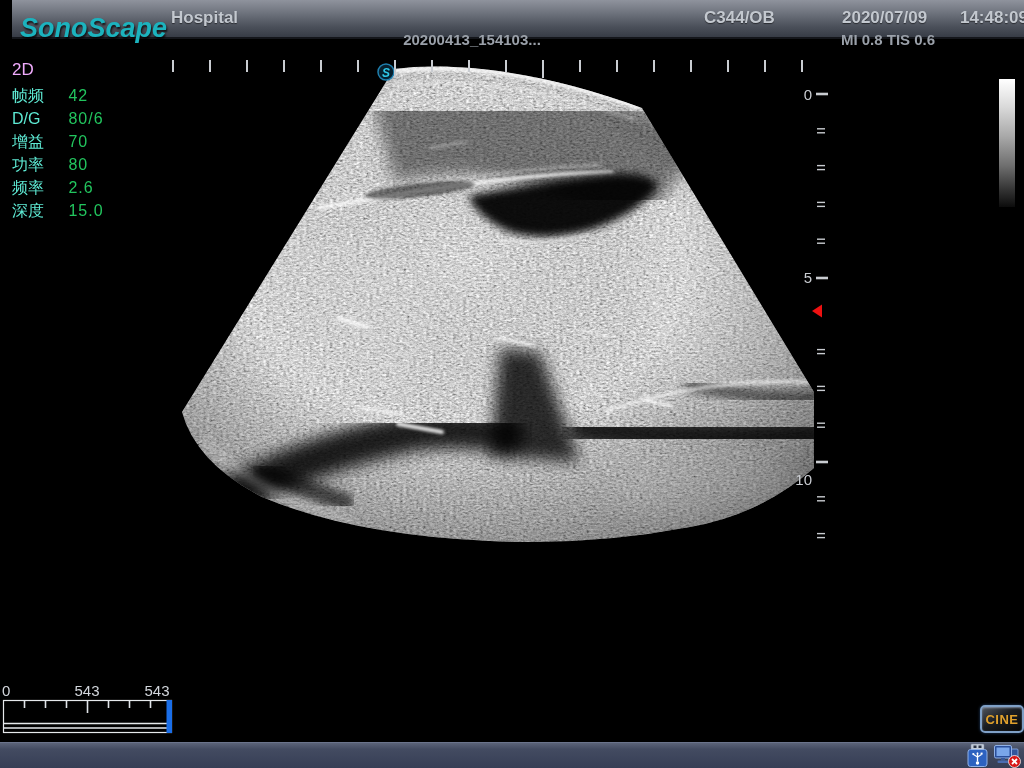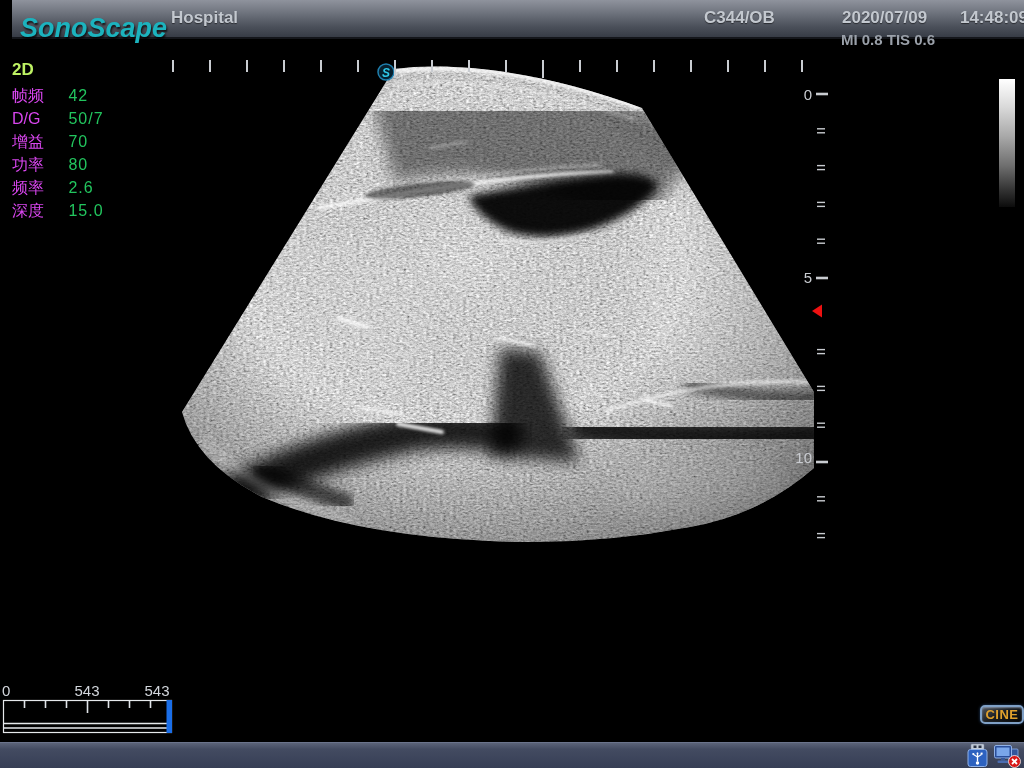--- a/index.html
+++ b/index.html
@@ -17,35 +17,35 @@
   .t2{position:absolute;top:31px;font-size:15px;font-weight:bold;color:#9aa0a9;
       text-shadow:0 1px 1px rgba(0,0,0,.4);}
   .hospital{left:159px;}
   .c344{left:692px;}
   .hdate{left:810px;margin-left:20px;}
   .htime{right:8px;}
   .examid{left:340px;width:240px;text-align:center;}
   .mitis{left:818px;width:116px;text-align:center;}
   
   .params{position:absolute;left:12px;top:60px;}
-  .mode{font-size:17px;font-weight:bold;color:#bef264;height:24px;}
+  .mode{font-size:17px;font-weight:normal;color:#f0abfc;height:24px;}
   .prow{font-size:16px;height:23px;line-height:23px;white-space:nowrap;}
-  .plabel{display:inline-block;width:52px;color:#d946ef;}
+  .plabel{display:inline-block;width:52px;color:#5eead4;}
   .pvalue{color:#22c55e;letter-spacing:1px;}
   
   .dlabel{position:absolute;width:26px;text-align:right;font-size:15px;color:#c9ccd1;}
   .graybar{position:absolute;left:999px;top:79px;width:16px;height:128px;
     background:linear-gradient(#ffffff 0%,#d9d9d9 22%,#a8a8a8 45%,#6e6e6e 68%,#353535 86%,#0c0c0c 100%);}
   
   .cnum{position:absolute;top:682px;font-size:15px;color:#d2d6dc;}
   .cn0{left:2px;}
   .cn1{left:57px;width:60px;text-align:center;}
   .cn2{left:127px;width:60px;text-align:center;}
   
-  .cinebtn{position:absolute;left:980px;top:705px;width:44px;height:19px;
+  .cinebtn{position:absolute;left:980px;top:705px;width:44px;height:28px;
     border:2px solid #7fa0c6;border-radius:5px;box-sizing:border-box;
     background:linear-gradient(150deg,#51565e 0%,#1b1e22 45%,#050607 100%);
     box-shadow:inset 0 1px 2px rgba(190,210,240,.55),0 0 3px rgba(60,110,180,.6);
     color:#dfa02c;font-size:13px;font-weight:bold;letter-spacing:.5px;
     display:flex;align-items:center;justify-content:center;padding:0;cursor:pointer;}
   
   .statusbar{position:absolute;left:0;top:742px;width:1024px;height:26px;
     background:linear-gradient(#5b6378 0%,#434b61 25%,#363e55 100%);
     border-top:1px solid #6b748c;box-sizing:border-box;}
   .sicons{position:absolute;right:2px;top:743px;height:25px;display:flex;gap:3px;align-items:center;}
@@ -190,35 +190,36 @@
       </g>
     <line x1="4" y1="723.5" x2="171" y2="723.5" stroke="#e6e9ec" stroke-width="1.5"></line>
     <line x1="4" y1="728" x2="171" y2="728" stroke="#e6e9ec" stroke-width="1.5"></line>
     <rect x="166.5" y="700" width="5.5" height="33" fill="#1a6ee8"></rect>
   </g>
 </svg>
 
 <div class="topbar">
   <div class="brand">SonoScape</div>
   <div class="t1 hospital">Hospital</div>
+  <div class="t2 examid">20200413_154103...</div>
   <div class="t1 c344">C344/OB</div>
   <div class="t1 hdate">2020/07/09</div>
   <div class="t1 htime">14:48:09</div>
   <div class="t2 mitis">MI 0.8 TIS 0.6</div>
 </div>
 
 <div class="params">
   <div class="mode">2D</div>
   <div class="prow">
     <span class="plabel">帧频</span>
     <span class="pvalue">42</span>
   </div>
   <div class="prow">
     <span class="plabel">D/G</span>
-    <span class="pvalue">50/7</span>
+    <span class="pvalue">80/6</span>
   </div>
   <div class="prow">
     <span class="plabel">增益</span>
     <span class="pvalue">70</span>
   </div>
   <div class="prow">
     <span class="plabel">功率</span>
     <span class="pvalue">80</span>
   </div>
   <div class="prow">
@@ -226,21 +227,21 @@
     <span class="pvalue">2.6</span>
   </div>
   <div class="prow">
     <span class="plabel">深度</span>
     <span class="pvalue">15.0</span>
   </div>
 </div>
 
 <span class="dlabel" style="left:786px;top:86px">0</span>
 <span class="dlabel" style="left:786px;top:269px">5</span>
-<span class="dlabel" style="left:786px;top:449px">10</span>
+<span class="dlabel" style="left:786px;top:471px">10</span>
 <div class="graybar"></div>
 
 <span class="cnum cn0">0</span>
 <span class="cnum cn1">543</span>
 <span class="cnum cn2">543</span>
 
 <button class="cinebtn">CINE</button>
 
 <div class="statusbar"></div>
 <div class="sicons">

